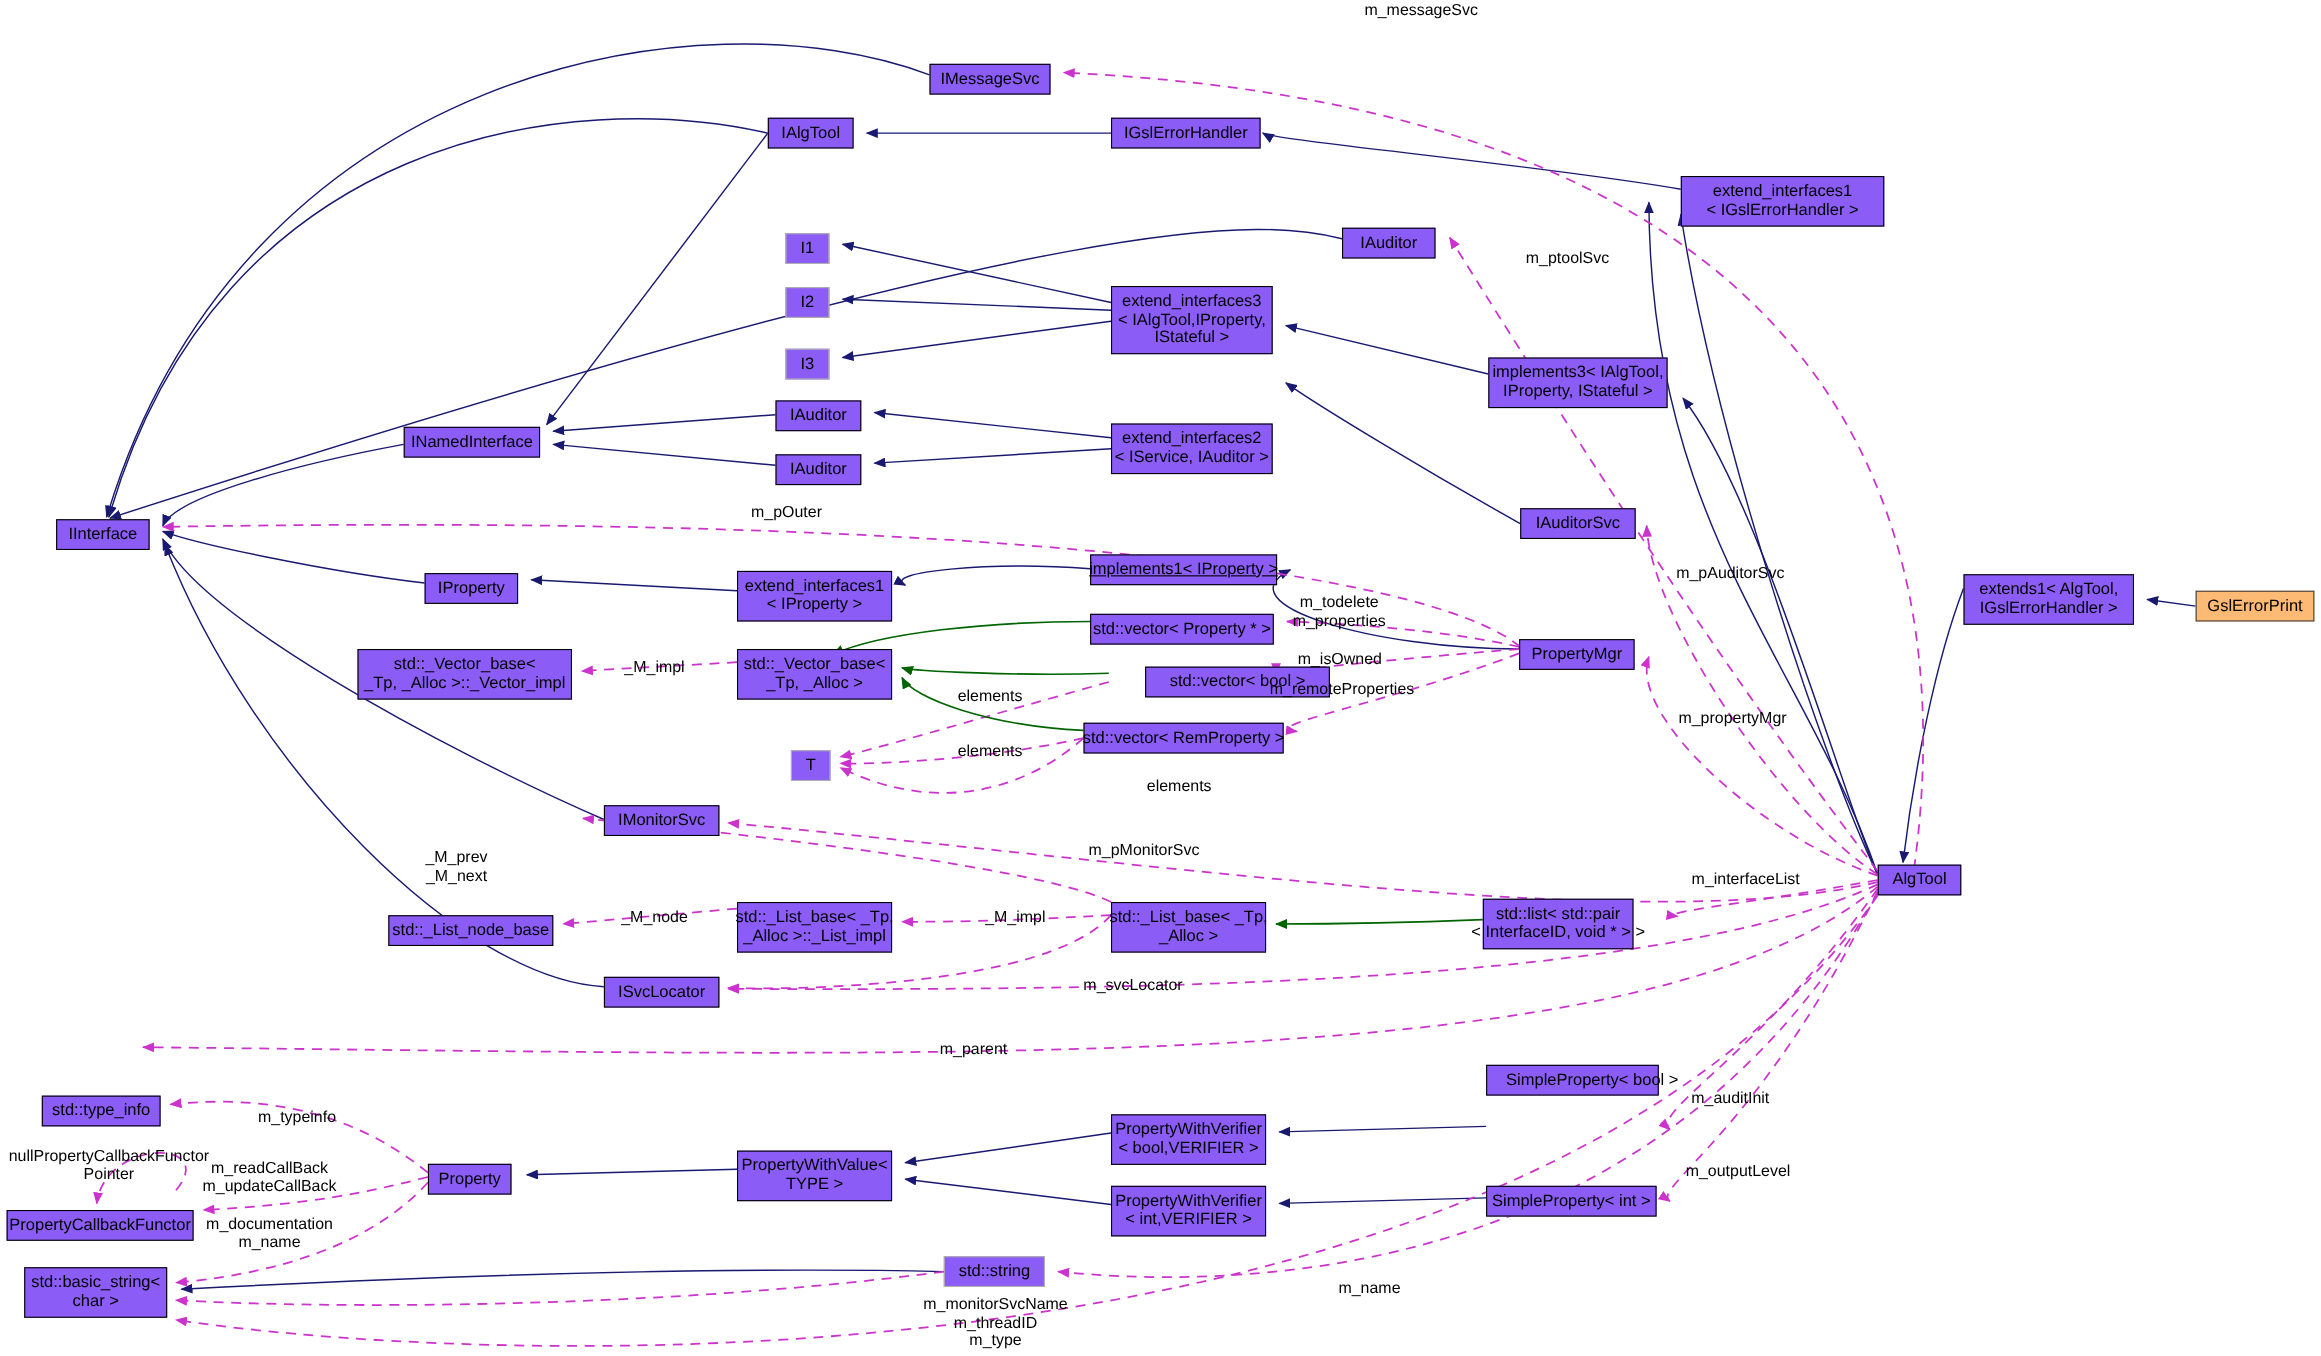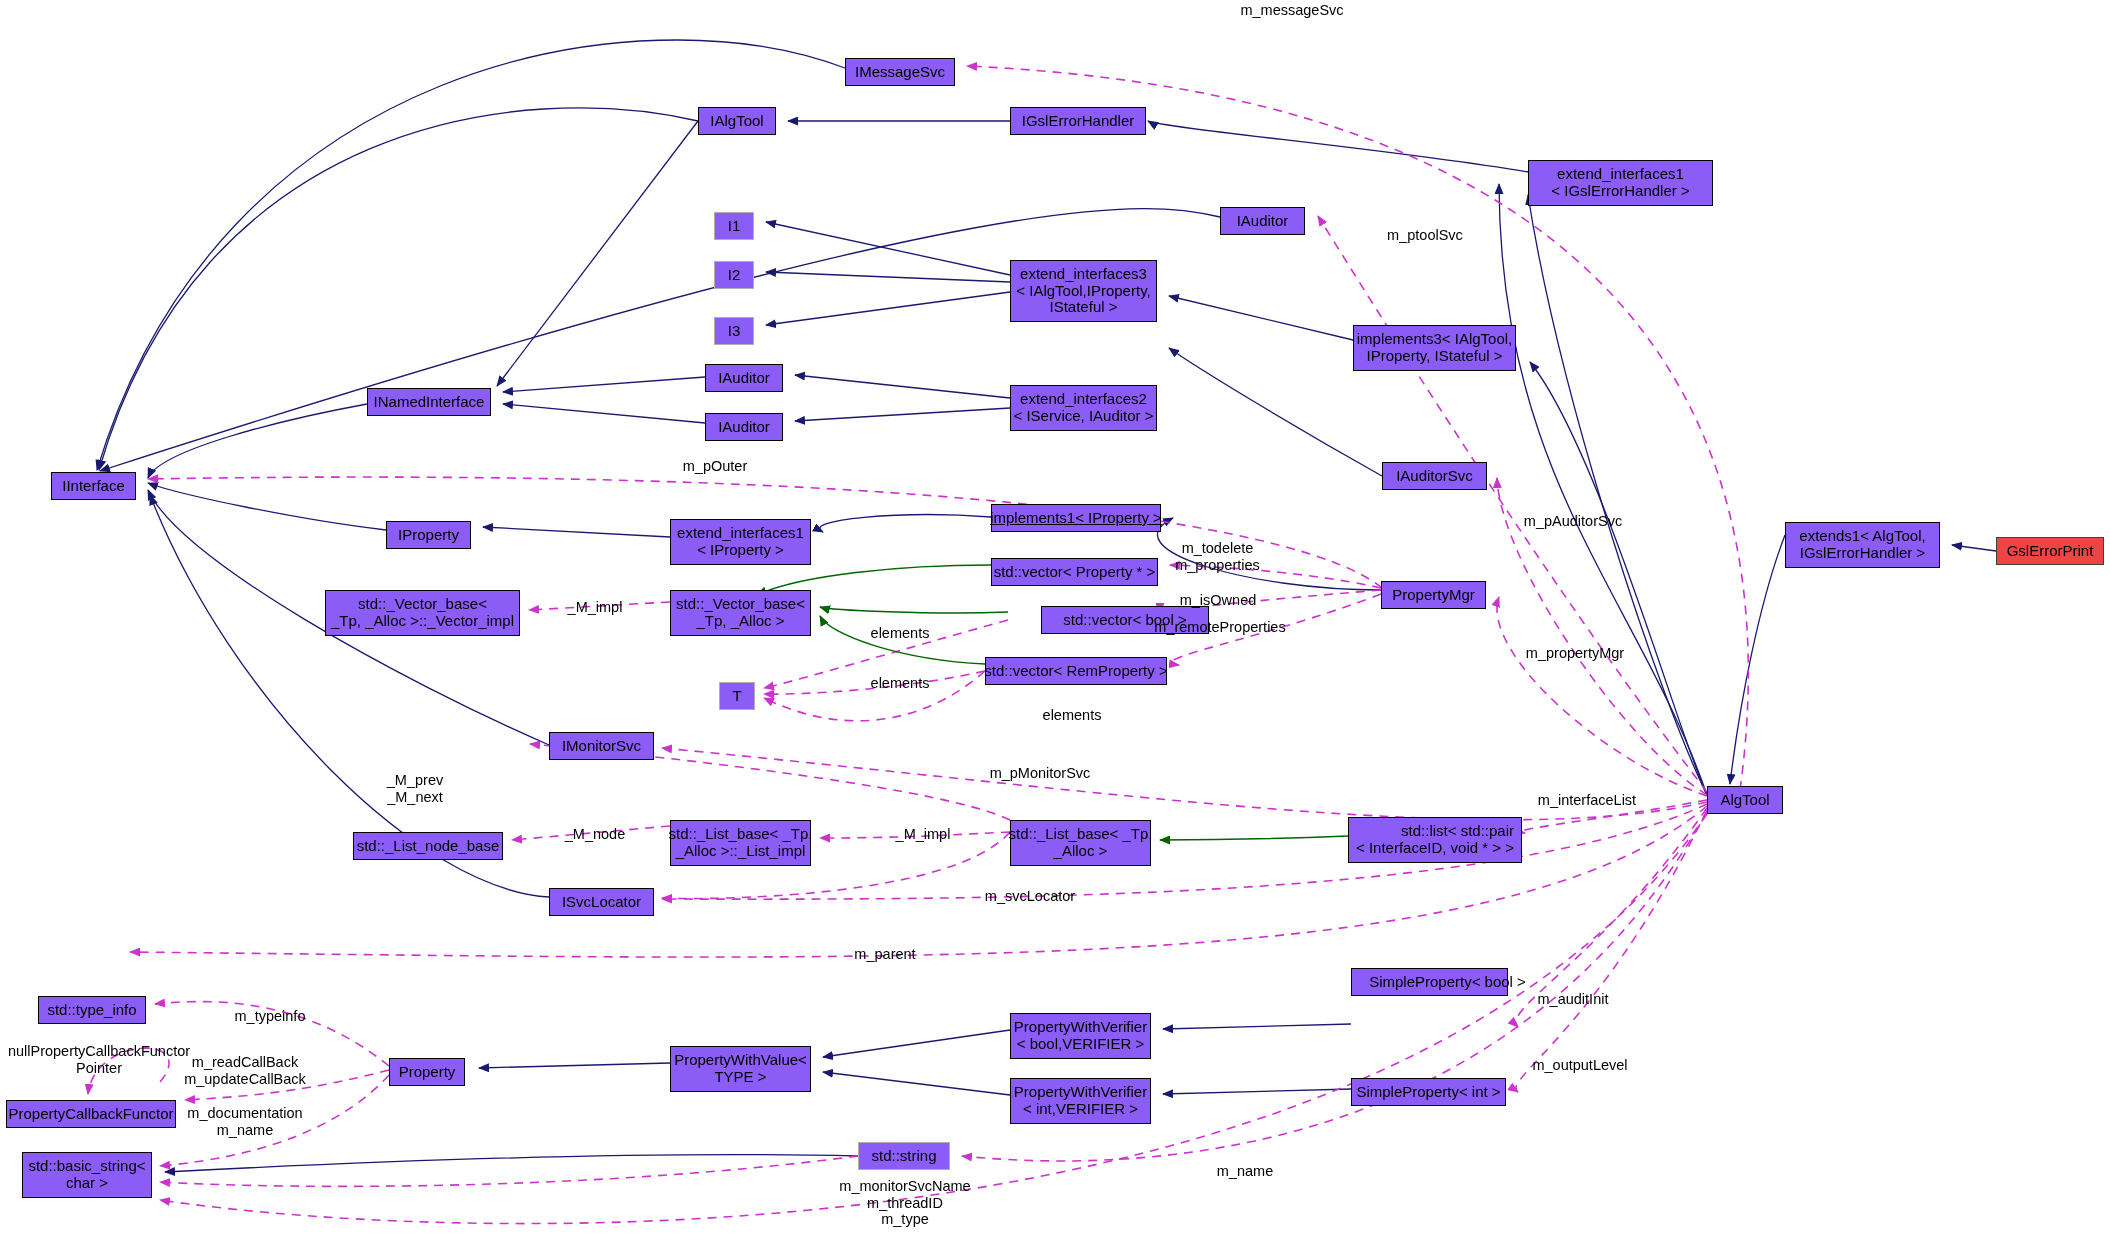--- a/index.html
+++ b/index.html
@@ -35,21 +35,21 @@
     display: flex;
     align-items: center;
     justify-content: center;
     white-space: pre;
     z-index: 5;
   }
   .node.grey-border {
     border: 1px solid #b0b0b0;
   }
   .node.highlight {
-    background: #ef4444;
+    background: #fdba74;
     border: 1px solid #404040;
   }
   .edge-label {
     position: absolute;
     font-size: 14.5px;
     color: #000000;
     white-space: pre;
     text-align: center;
     line-height: 1.14;
     z-index: 6;
@@ -182,21 +182,21 @@
 _Tp, _Alloc &gt;</div>
   <div class="node" style="left:1041px; top:606px; width:168px; height:28px;">std::vector&lt; bool &gt;</div>
   <div class="node" style="left:985px; top:657px; width:182px; height:28px;">std::vector&lt; RemProperty &gt;</div>
   <div class="node grey-border" style="left:719px; top:682px; width:36px; height:28px;">T</div>
   <div class="node" style="left:549px; top:732px; width:105px; height:28px;">IMonitorSvc</div>
   <div class="node" style="left:353px; top:832px; width:150px; height:28px;">std::_List_node_base</div>
   <div class="node" style="left:670px; top:820px; width:141px; height:46px;">std::_List_base&lt; _Tp,
 _Alloc &gt;::_List_impl</div>
   <div class="node" style="left:1010px; top:820px; width:141px; height:46px;">std::_List_base&lt; _Tp,
 _Alloc &gt;</div>
-  <div class="node" style="left:1348px; top:817px; width:174px; height:46px;text-align:right;">std::list&lt; std::pair
+  <div class="node" style="left:1348px; top:817px; width:137px; height:46px;">std::list&lt; std::pair
 &lt; InterfaceID, void * &gt; &gt;</div>
   <div class="node" style="left:1707px; top:786px; width:76px; height:28px;">AlgTool</div>
   <div class="node" style="left:549px; top:888px; width:105px; height:28px;">ISvcLocator</div>
   <div class="node" style="left:1785px; top:522px; width:155px; height:46px;">extends1&lt; AlgTool,
 IGslErrorHandler &gt;</div>
   <div class="node highlight" style="left:1996px; top:537px; width:108px; height:28px;">GslErrorPrint</div>
   <div class="node" style="left:38px; top:996px; width:108px; height:28px;">std::type_info</div>
   <div class="node" style="left:6px; top:1100px; width:170px; height:28px;">PropertyCallbackFunctor</div>
   <div class="node" style="left:389px; top:1058px; width:76px; height:28px;">Property</div>
   <div class="node" style="left:670px; top:1046px; width:141px; height:46px;">PropertyWithValue&lt;

